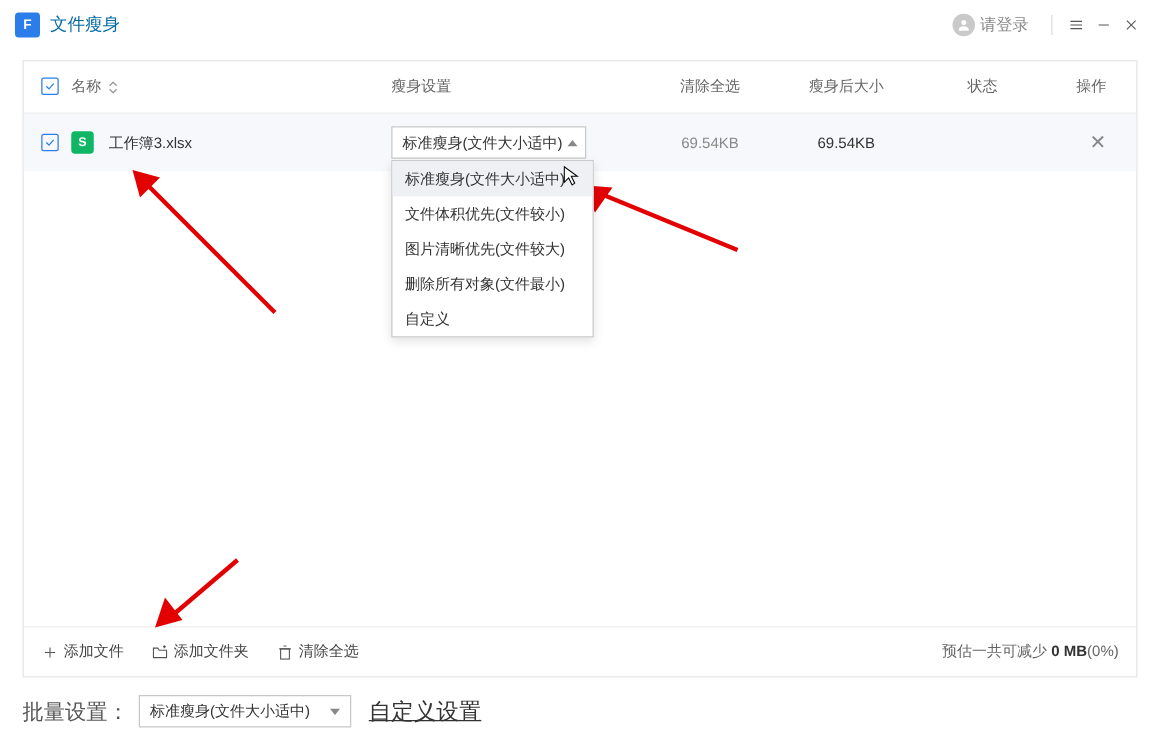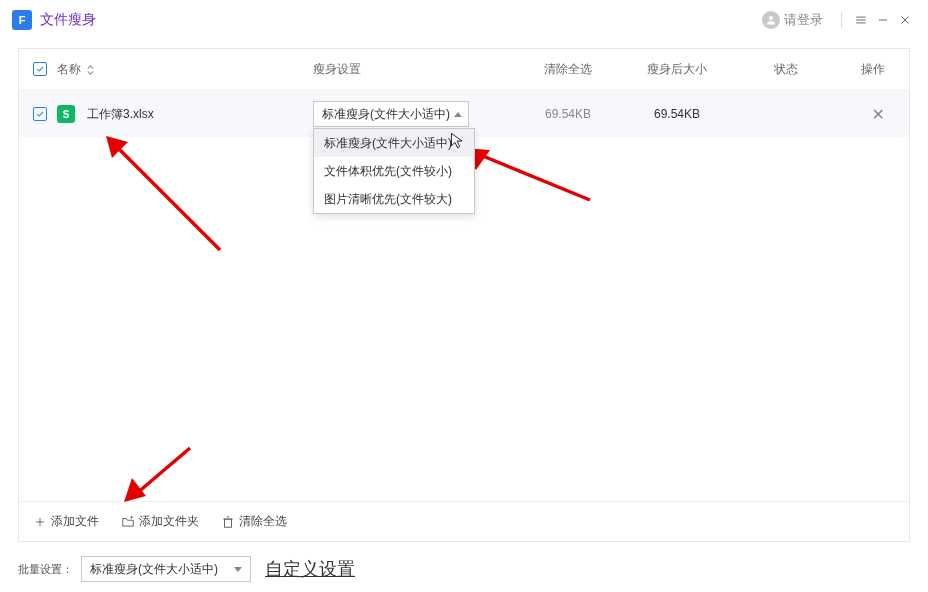--- a/index.html
+++ b/index.html
@@ -1,21 +1,21 @@
 <!DOCTYPE html>
 <html><head>
 <meta charset="utf-8">
 <style>
 * { box-sizing: border-box; margin: 0; padding: 0; }
 body { font-family: "Microsoft YaHei", Arial, sans-serif; font-size: 12px; color: #333; background: #fff; width: 928px; height: 592px; position: relative; overflow: hidden; }
 
 
 .titlebar { display: flex; align-items: center; height: 40px; padding: 0 12px; }
 .app-logo { width: 20px; height: 20px; background: #2b7de9; border-radius: 3px; display: flex; align-items: center; justify-content: center; color: #fff; font-size: 11px; font-weight: bold; margin-right: 8px; }
-.app-title { font-size: 14px; color: #6d28d9; }
+.app-title { font-size: 14px; color: #0369a1; }
 .titlebar-spacer { flex: 1; }
 .login-area { display: flex; align-items: flex-end; color: #888; font-size: 13px; margin-right: 10px; cursor: pointer; }
 .avatar { width: 18px; height: 18px; border-radius: 50%; background: #c9c9c9; margin-right: 4px; display: flex; align-items: center; justify-content: center; }
 .avatar svg { width: 12px; height: 12px; fill: #fff; }
 .title-sep { width: 1px; height: 16px; background: #ddd; margin: 0 8px; }
 .title-btn { width: 22px; height: 22px; display: flex; align-items: center; justify-content: center; color: #555; cursor: pointer; font-size: 14px; }
 .title-btn svg { width: 14px; height: 14px; stroke: #555; stroke-width: 1.5; fill: none; }
 
 
 .main-panel { border: 1px solid #e5e5e5; margin: 8px 18px 0 18px; height: 494px; position: relative; display: flex; flex-direction: column; }
@@ -54,21 +54,21 @@
 
 .panel-footer { border-top: 1px solid #eee; height: 40px; display: flex; align-items: center; padding: 0 14px; }
 .footer-btn { display: flex; align-items: center; gap: 4px; color: #444; font-size: 12px; margin-right: 22px; cursor: pointer; }
 .footer-btn svg { width: 14px; height: 14px; stroke: #555; stroke-width: 1.5; fill: none; }
 .footer-spacer { flex: 1; }
 .estimate { color: #666; font-size: 12px; }
 .estimate b { color: #333; font-weight: bold; }
 
 
 .batch-row { display: flex; align-items: center; height: 42px; padding: 0 18px; margin-top: 6px; }
-.batch-label { color: #555; font-size: 11px; margin-right: 8px; }
+.batch-label { color: #555; font-size: 17px; margin-right: 8px; }
 .batch-select { width: 170px; height: 26px; border: 1px solid #c8c8c8; display: flex; align-items: center; padding: 0 8px; font-size: 12px; color: #333; cursor: pointer; margin-right: 14px; }
 .batch-select .arrow-dn { margin-left: auto; width: 0; height: 0; border-left: 4px solid transparent; border-right: 4px solid transparent; border-top: 5px solid #888; }
 .link-underline { color: #333; text-decoration: underline; font-size: 18px; cursor: pointer; }
 
 
 .arrow-annot { position: absolute; pointer-events: none; }
 .arrow-annot svg line, .arrow-annot svg path { stroke: #e30000; stroke-width: 3.5; }
 .arrow-annot svg polygon { fill: #e30000; }
 
 
@@ -152,20 +152,22 @@
         <span class="file-name">工作簿3.xlsx</span>
       </div>
       <div class="col c-setting">
         <div class="select-box">
           <span>标准瘦身(文件大小适中)</span>
           <span class="arrow"></span>
           <div class="dropdown">
             <div class="dropdown-item hover">标准瘦身(文件大小适中)</div>
             <div class="dropdown-item">文件体积优先(文件较小)</div>
             <div class="dropdown-item">图片清晰优先(文件较大)</div>
+            <div class="dropdown-item">删除所有对象(文件最小)</div>
+            <div class="dropdown-item">自定义</div>
           </div>
         </div>
       </div>
       <div class="col c-origsize" style="color:#888;">69.54KB</div>
       <div class="col c-aftersize" style="color:#333;">69.54KB</div>
       <div class="col c-status"></div>
       <div class="col c-action">
         <span class="close-x">✕</span>
       </div>
     </div>
@@ -189,20 +191,23 @@
     </div>
     <div class="footer-btn">
       <svg viewBox="0 0 24 24">
           <rect x="6" y="7" width="12" height="14"></rect>
           <line x1="4" y1="7" x2="20" y2="7"></line>
           <line x1="10" y1="3" x2="14" y2="3"></line>
         </svg>
       <span>清除全选</span>
     </div>
     <div class="footer-spacer"></div>
+    <div class="estimate">
+      <span>预估一共可减少 </span><b>0 MB</b><span>(0%)</span>
+    </div>
   </div>
 </div>
 
 <div class="batch-row">
   <span class="batch-label">批量设置：</span>
   <div class="batch-select">
     <span>标准瘦身(文件大小适中)</span>
     <span class="arrow-dn"></span>
   </div>
   <span class="link-underline">自定义设置</span>

